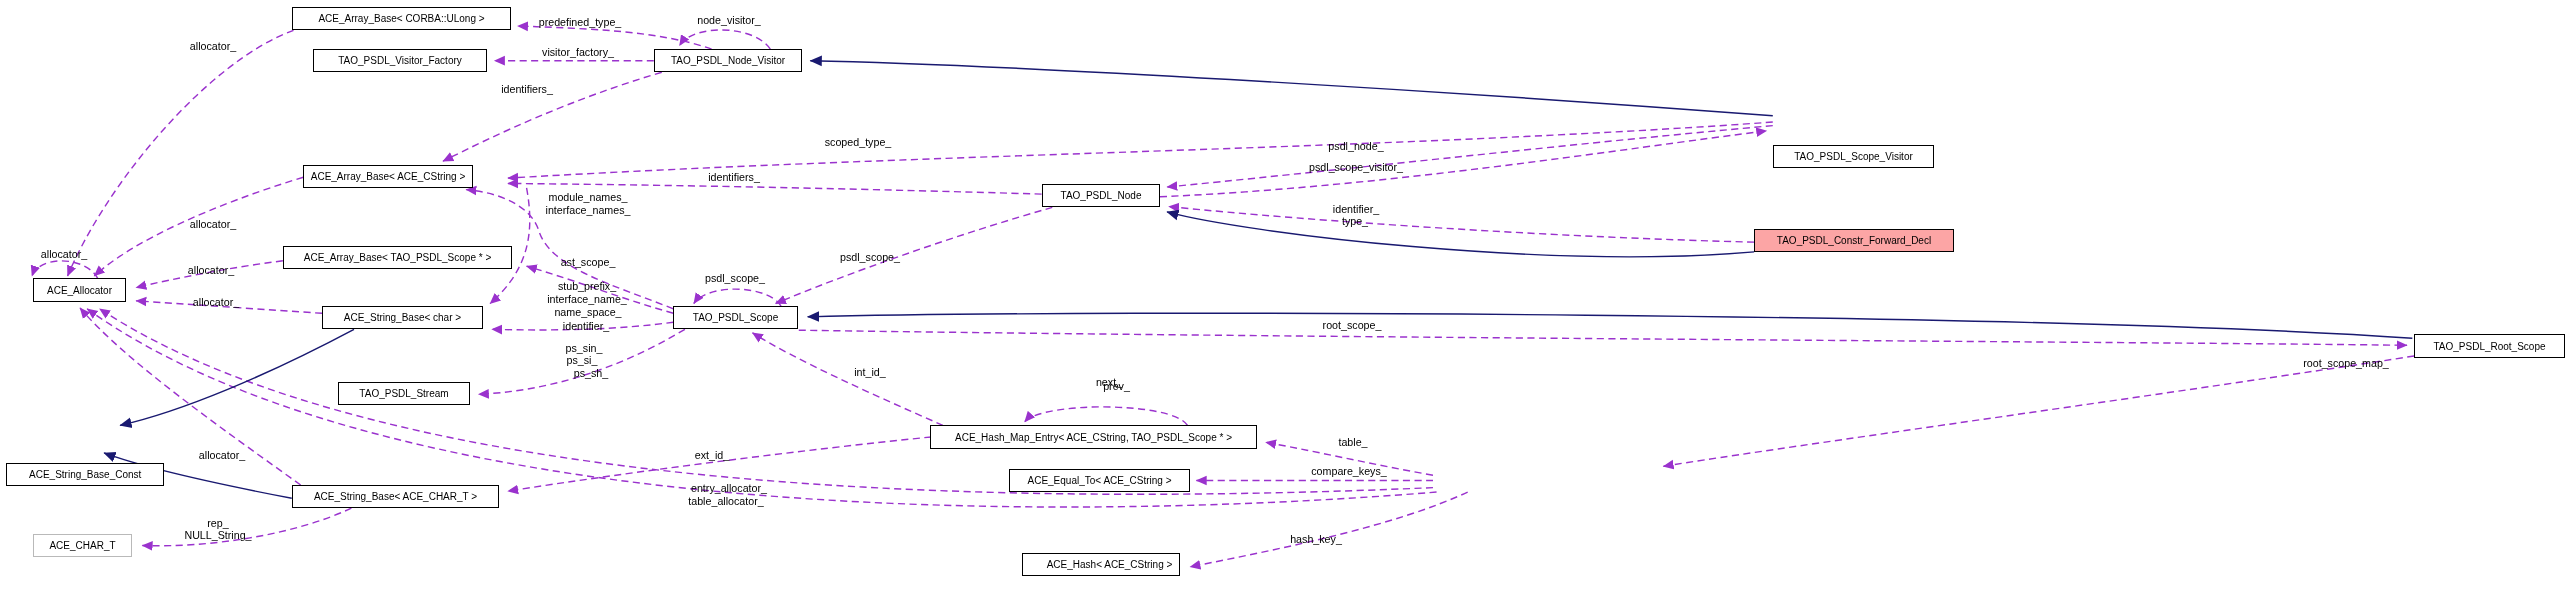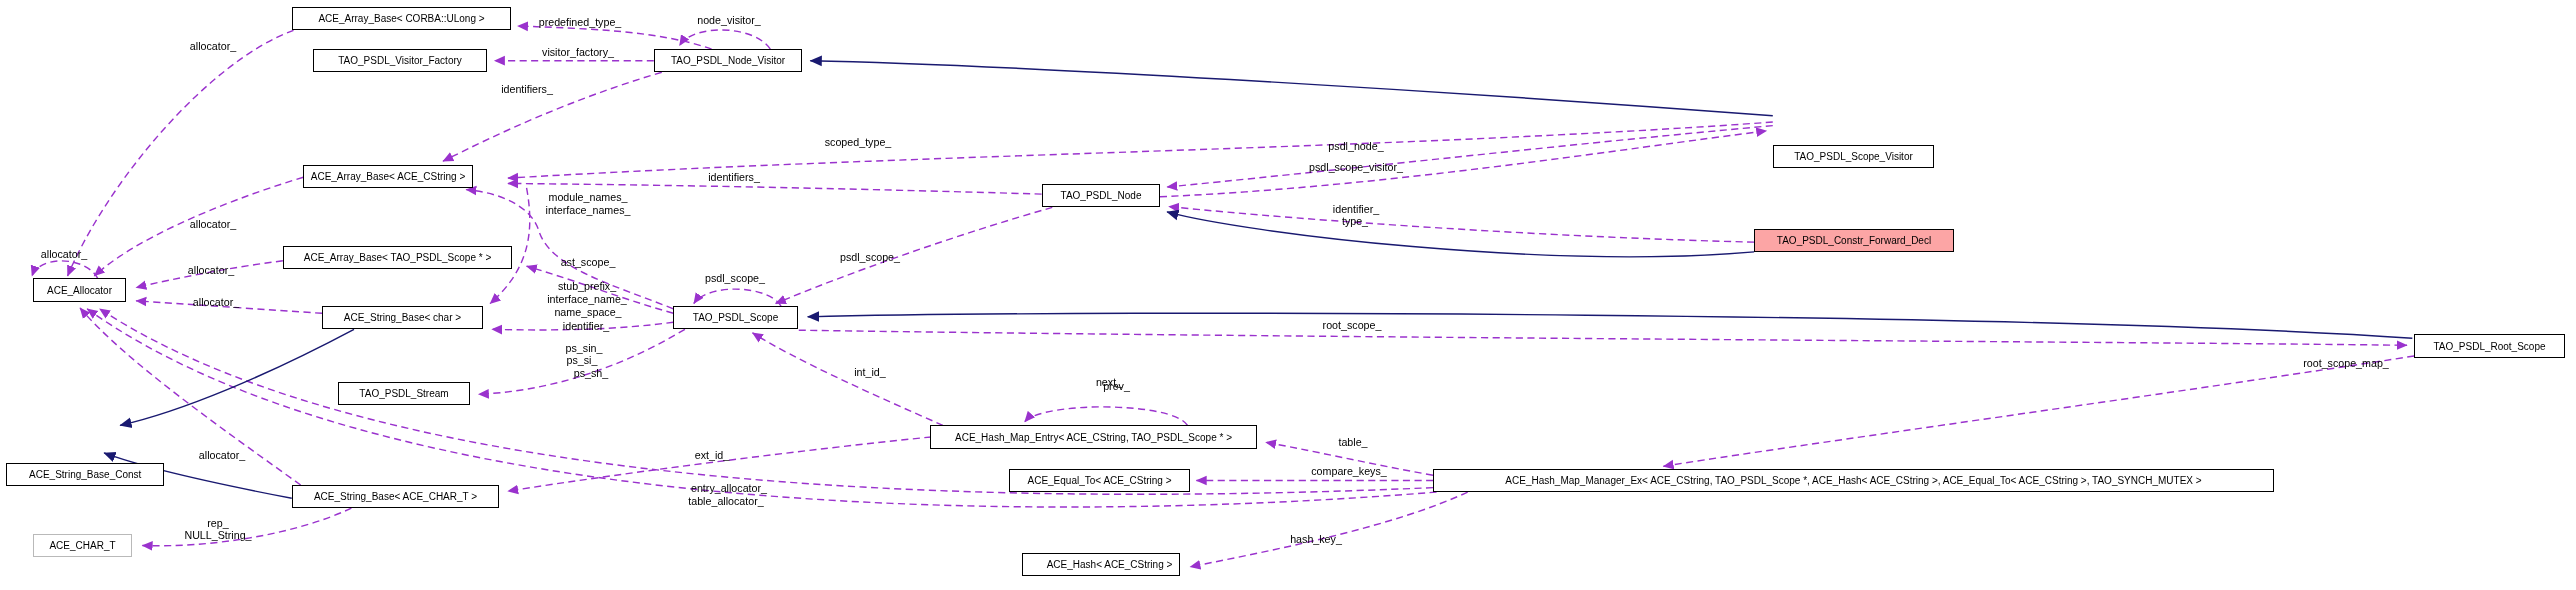--- a/index.html
+++ b/index.html
@@ -79,21 +79,20 @@
     <div class="node highlight" style="left: 1754px; top: 229px; width: 200px; height: 23px;">TAO_PSDL_Constr_Forward_Decl</div>
     <div class="node" style="left: 33px; top: 278px; width: 93px; height: 24px;">ACE_Allocator</div>
     <div class="node" style="left: 283px; top: 246px; width: 229px; height: 23px;">ACE_Array_Base&lt; TAO_PSDL_Scope * &gt;</div>
     <div class="node" style="left: 322px; top: 306px; width: 161px; height: 23px;">ACE_String_Base&lt; char &gt;</div>
     <div class="node" style="left: 673px; top: 306px; width: 125px; height: 23px;">TAO_PSDL_Scope</div>
     <div class="node" style="left: 2414px; top: 334px; width: 151px; height: 24px;">TAO_PSDL_Root_Scope</div>
     <div class="node" style="left: 338px; top: 382px; width: 132px; height: 23px;">TAO_PSDL_Stream</div>
     <div class="node" style="left: 6.2px; top: 427px; width: 158px; height: 23px; margin-top: 36px;">ACE_String_Base_Const</div>
     <div class="node" style="left: 930px; top: 425px; width: 327px; height: 24px;">ACE_Hash_Map_Entry&lt; ACE_CString, TAO_PSDL_Scope * &gt;</div>
     <div class="node" style="left: 1009px; top: 469px; width: 181px; height: 23px;">ACE_Equal_To&lt; ACE_CString &gt;</div>
-    <div class="node" style="left: 1433px; top: 469px; width: 841px; height: 23px;">ACE_Hash_Map_Manager_Ex&lt; ACE_CString, TAO_PSDL_Scope *, ACE_Hash&lt; ACE_CString &gt;, ACE_Equal_To&lt; ACE_CString &gt;, TAO_SYNCH_MUTEX &gt;</div>
     <div class="node" style="left: 292px; top: 485px; width: 207px; height: 23px;">ACE_String_Base&lt; ACE_CHAR_T &gt;</div>
     <div class="node external" style="left: 33px; top: 534px; width: 99px; height: 23px;">ACE_CHAR_T</div>
     <div class="node" style="left: 1022px; top: 553px; width: 158px; height: 23px; padding-left: 17px;">ACE_Hash&lt; ACE_CString &gt;</div>
     <div class="edge-label" style="left: 213px; top: 46px;">allocator_</div>
     <div class="edge-label" style="left: 580px; top: 22px;">predefined_type_</div>
     <div class="edge-label" style="left: 729px; top: 19.6px;">node_visitor_</div>
     <div class="edge-label" style="left: 578px; top: 52px;">visitor_factory_</div>
     <div class="edge-label" style="left: 527px; top: 89px;">identifiers_</div>
     <div class="edge-label" style="left: 858px; top: 142px;">scoped_type_</div>
     <div class="edge-label" style="left: 1356px; top: 146px;">psdl_node_</div>

